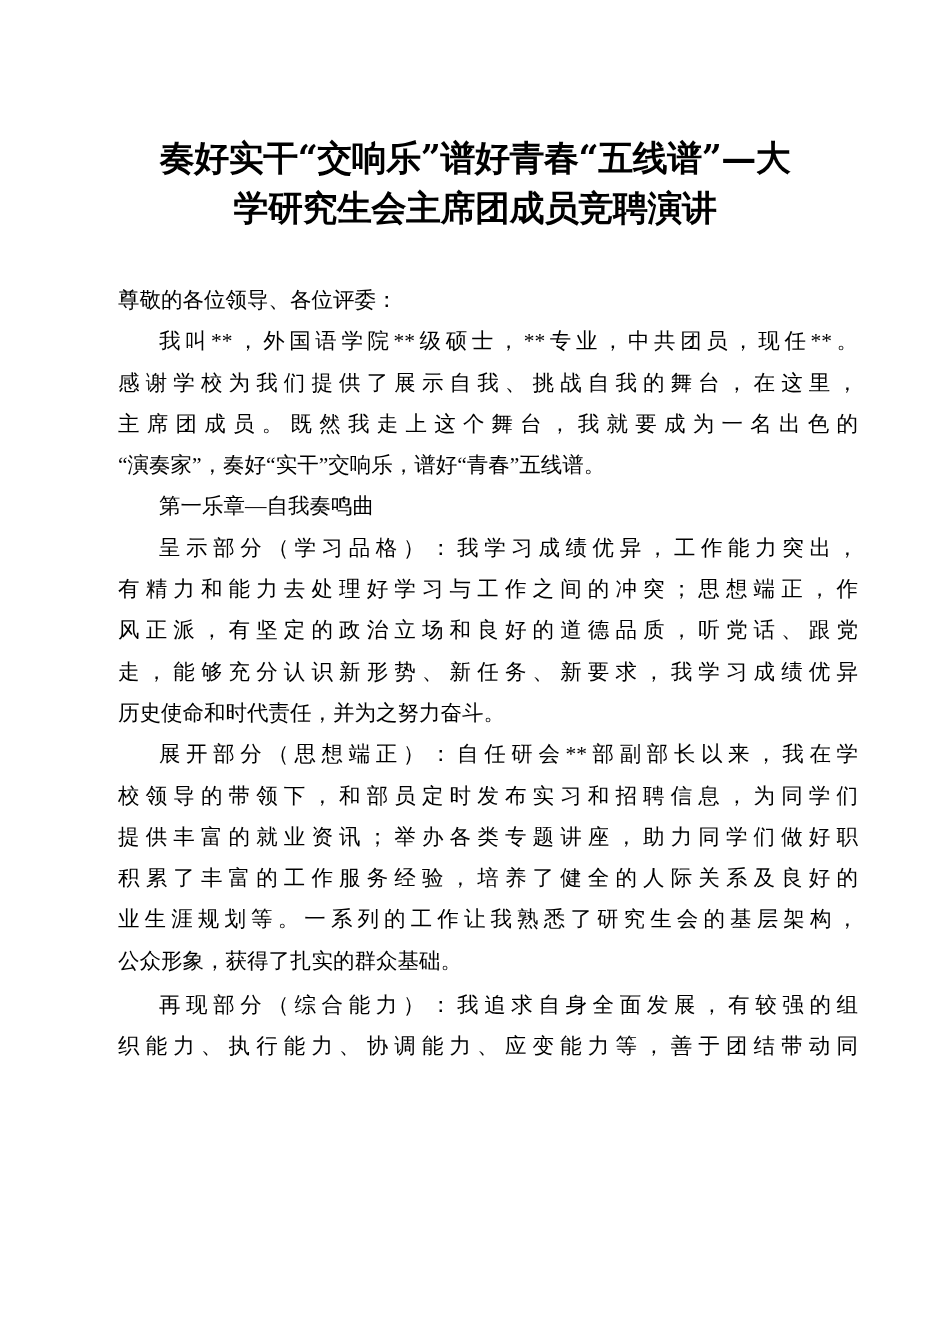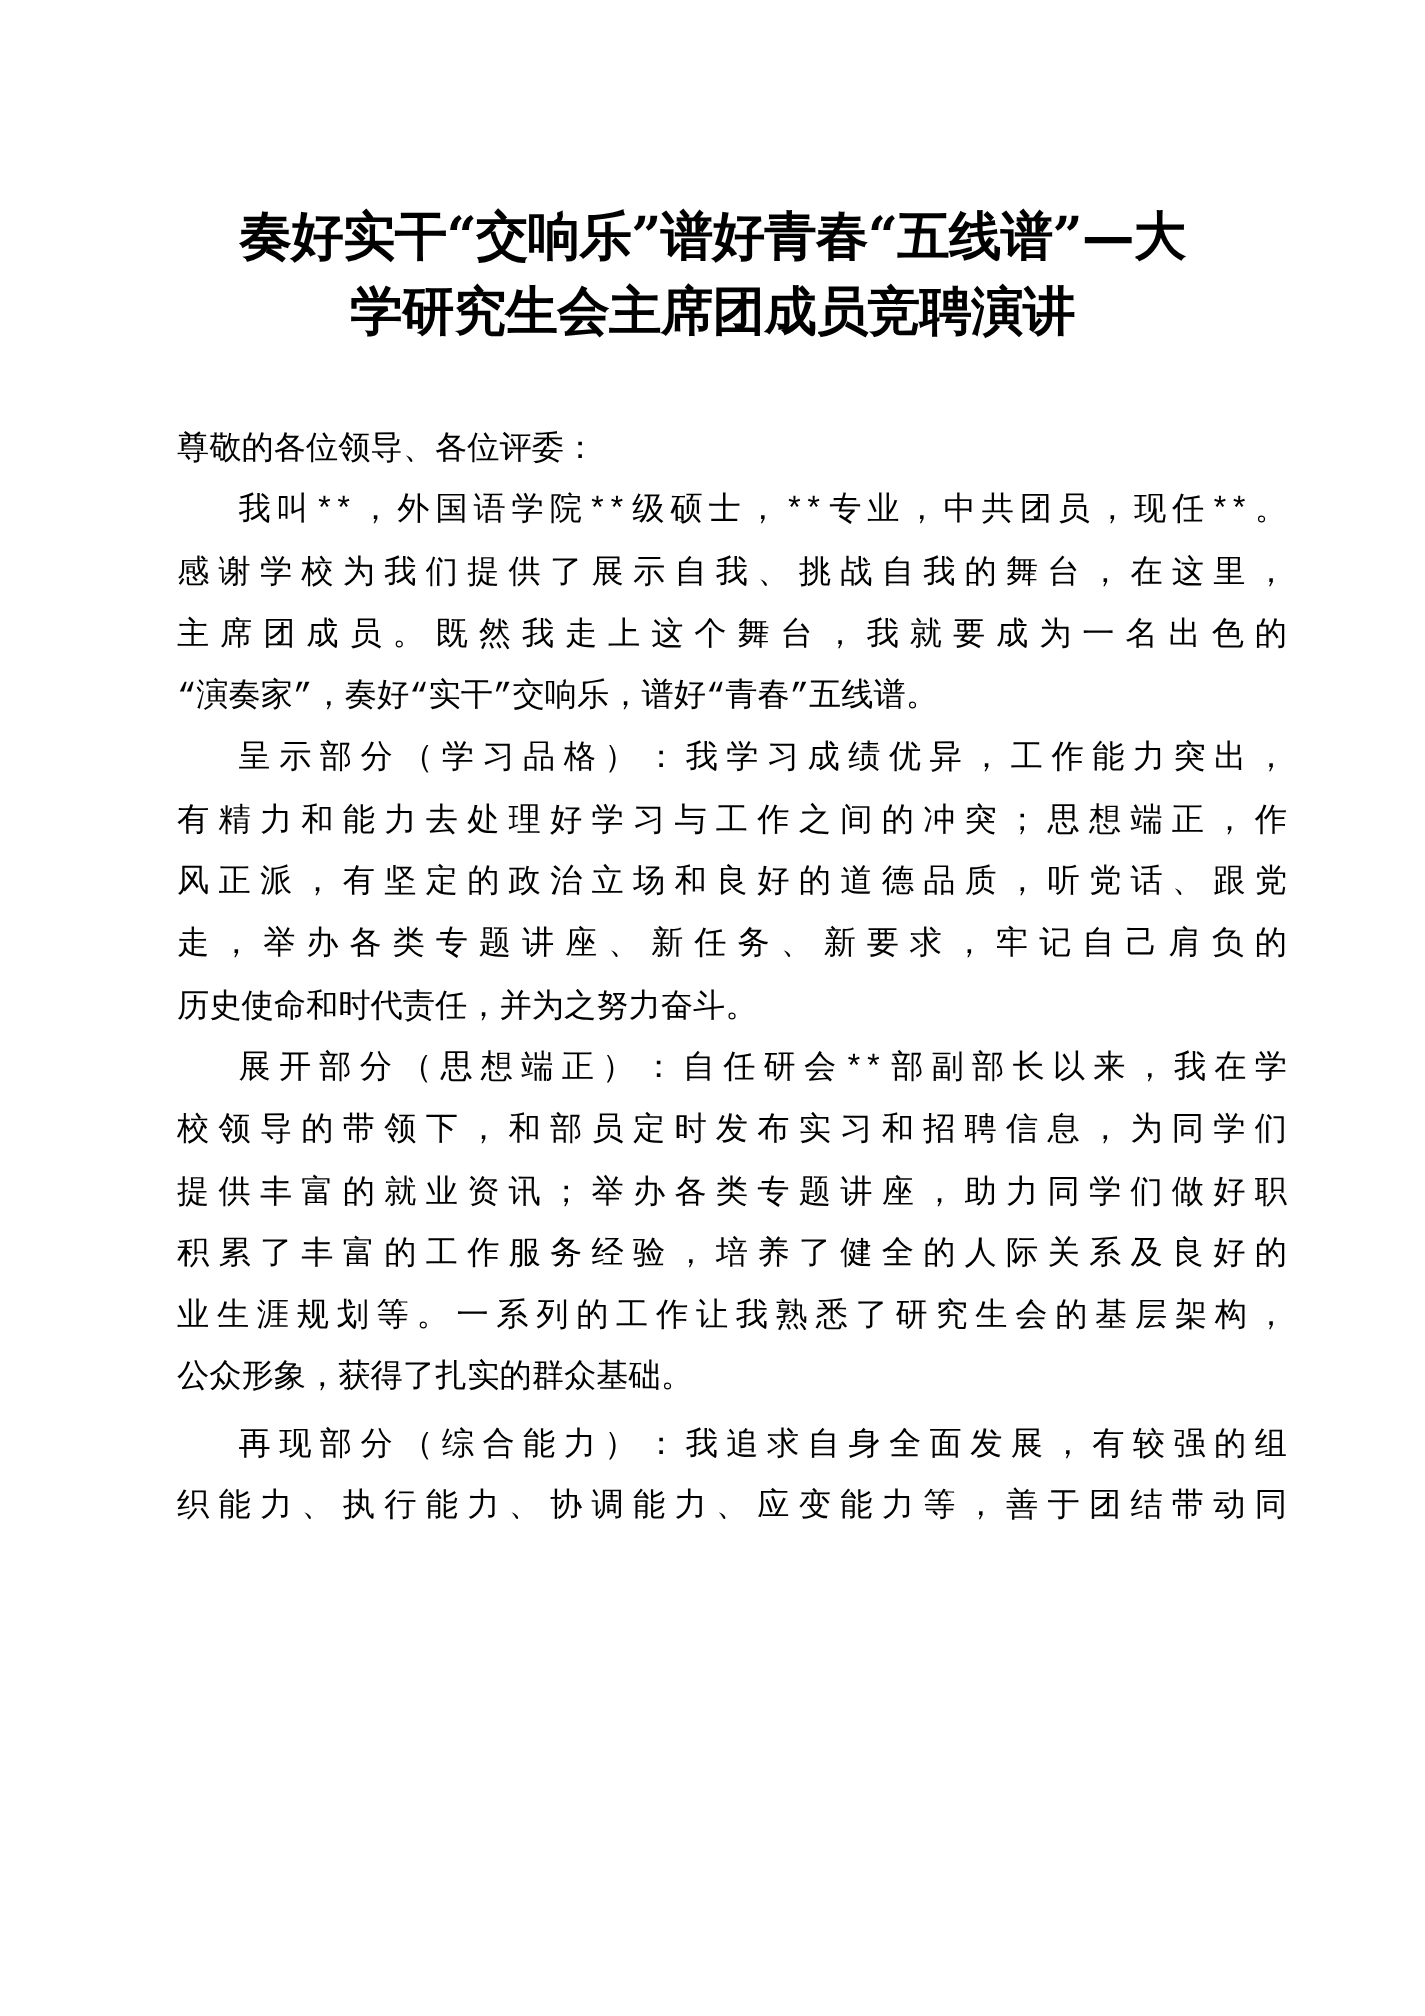--- a/index.html
+++ b/index.html
@@ -32,21 +32,21 @@
       font-size: 35px;
       line-height: 50px;
       letter-spacing: -0.5px;
     }
     .title .tline { display: block; white-space: nowrap; }
     .body-text {
       position: absolute;
       left: 118px;
       top: 280px;
       width: 740px;
-      font-family: Liberation Mono, monospace;
+      font-family: Liberation Serif, serif;
       font-size: 21.5px;
       line-height: 41.3px;
     }
     .line {
       display: block;
       white-space: nowrap;
       height: 41.3px;
       text-align: justify;
       text-align-last: justify;
     }
@@ -68,26 +68,29 @@
   <div class="body-text">
     <span class="line last">尊敬的各位领导、各位评委：</span>
 
     <div>
       <span class="line indent">我叫**，外国语学院**级硕士，**专业，中共团员，现任**。</span>
       <span class="line">感谢学校为我们提供了展示自我、挑战自我的舞台，在这里，</span>
       <span class="line">主席团成员。既然我走上这个舞台，我就要成为一名出色的</span>
       <span class="line last">“演奏家”，奏好“实干”交响乐，谱好“青春”五线谱。</span>
     </div>
 
+    <div>
+      <span class="line indent last heading">第一乐章—自我奏鸣曲</span>
+    </div>
 
     <div>
       <span class="line indent">呈示部分（学习品格）：我学习成绩优异，工作能力突出，</span>
       <span class="line">有精力和能力去处理好学习与工作之间的冲突；思想端正，作</span>
       <span class="line">风正派，有坚定的政治立场和良好的道德品质，听党话、跟党</span>
-      <span class="line">走，举办各类专题讲座、新任务、新要求，牢记自己肩负的</span>
+      <span class="line">走，能够充分认识新形势、新任务、新要求，我学习成绩优异</span>
       <span class="line last">历史使命和时代责任，并为之努力奋斗。</span>
     </div>
 
     <div>
       <span class="line indent">展开部分（思想端正）：自任研会**部副部长以来，我在学</span>
       <span class="line">校领导的带领下，和部员定时发布实习和招聘信息，为同学们</span>
       <span class="line">提供丰富的就业资讯；举办各类专题讲座，助力同学们做好职</span>
       <span class="line">积累了丰富的工作服务经验，培养了健全的人际关系及良好的</span>
       <span class="line">业生涯规划等。一系列的工作让我熟悉了研究生会的基层架构，</span>
       <span class="line last">公众形象，获得了扎实的群众基础。</span>

